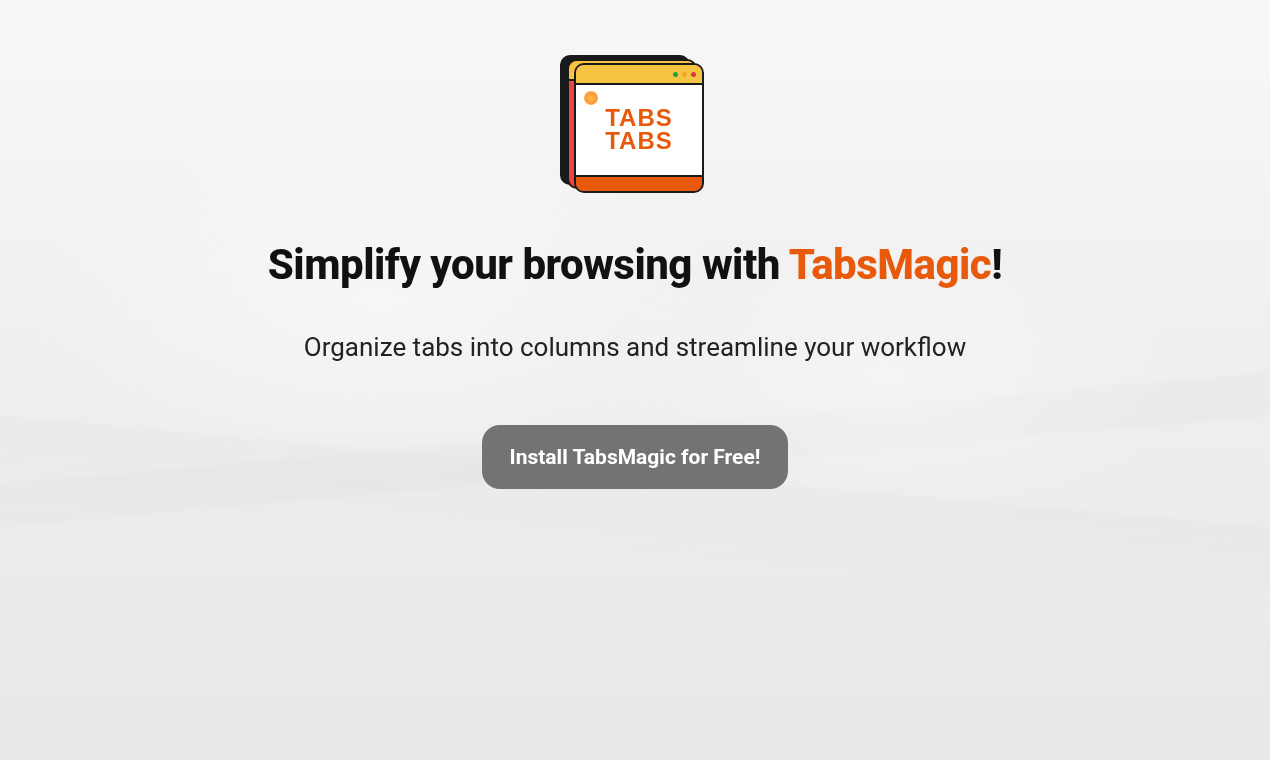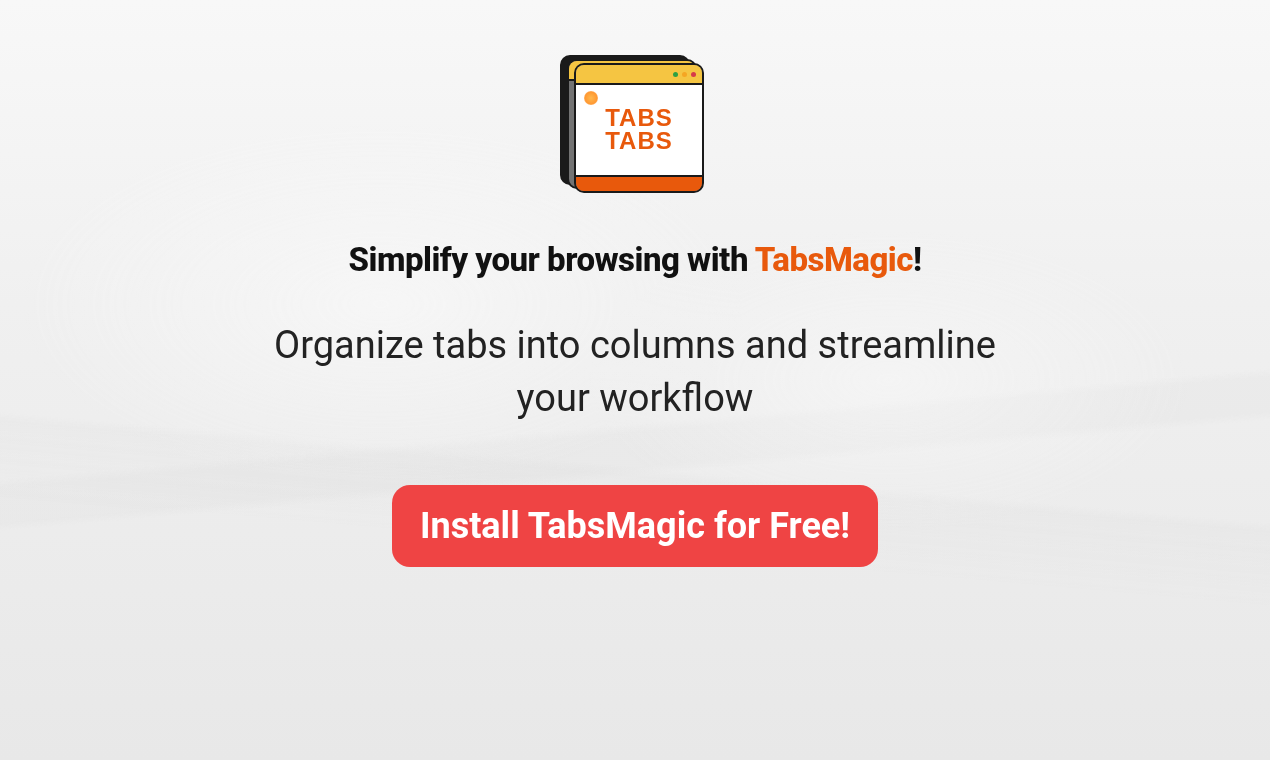--- a/index.html
+++ b/index.html
@@ -46,21 +46,21 @@
       height: 150px;
       position: relative;
       margin-bottom: 35px;
     }
     
     
     .card {
       position: absolute;
       width: 130px;
       height: 130px;
-      background: #737373;
+      background: #ef4444;
       border: 2.5px solid #1a1a1a;
       border-radius: 10px;
       overflow: hidden;
     }
     
     .card-back {
       left: 0;
       top: 0;
       background: #1a1a1a;
     }
@@ -128,46 +128,46 @@
       position: absolute;
       bottom: 0;
       left: 0;
       right: 0;
       height: 16px;
       background: #e8590c;
       border-top: 2px solid #1a1a1a;
     }
     
     .heading {
-      font-size: 33px;
+      font-size: 42px;
       font-weight: 800;
       color: #111;
       text-align: center;
       margin-bottom: 40px;
       letter-spacing: -0.5px;
     }
     
     .heading .brand {
       color: #e8590c;
     }
     
     .subheading {
-      font-size: 38px;
+      font-size: 26px;
       font-weight: 400;
       color: #222;
       text-align: center;
       line-height: 1.4;
       margin-bottom: 60px;
       max-width: 800px;
     }
     
     .cta-button {
-      background: #ef4444;
+      background: #737373;
       color: #fff;
-      font-size: 36px;
+      font-size: 21px;
       font-weight: 700;
       padding: 20px 28px;
       border: none;
       border-radius: 18px;
       cursor: pointer;
       font-family: inherit;
     }
   </style>
 </head>
 <body>

